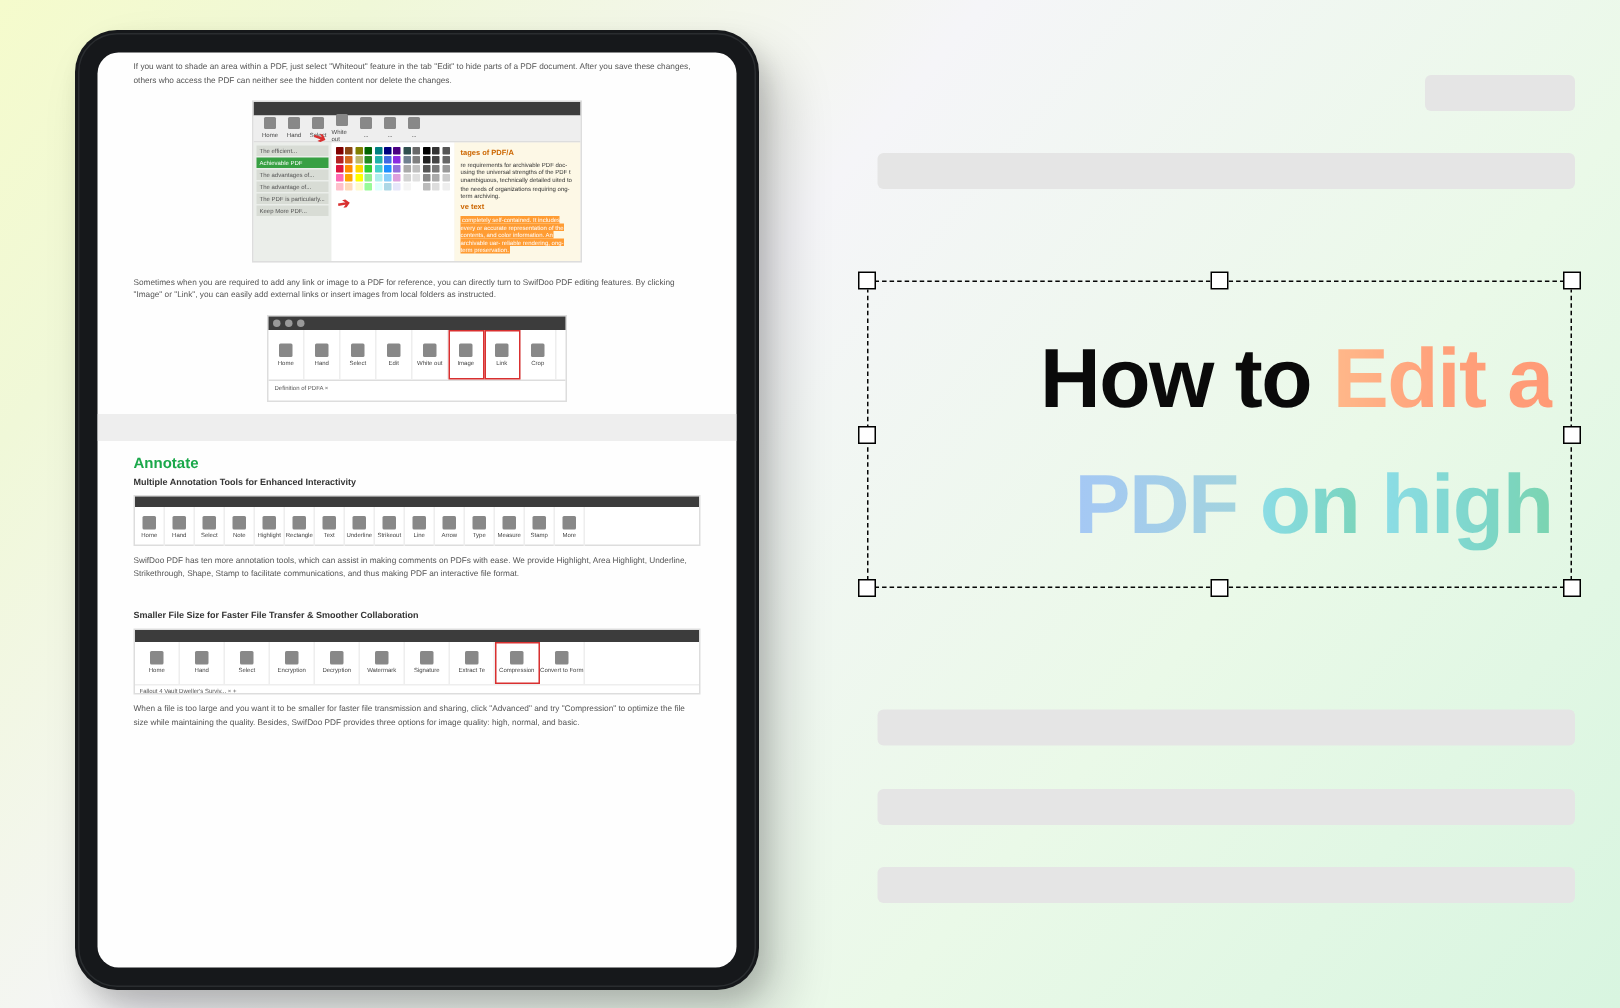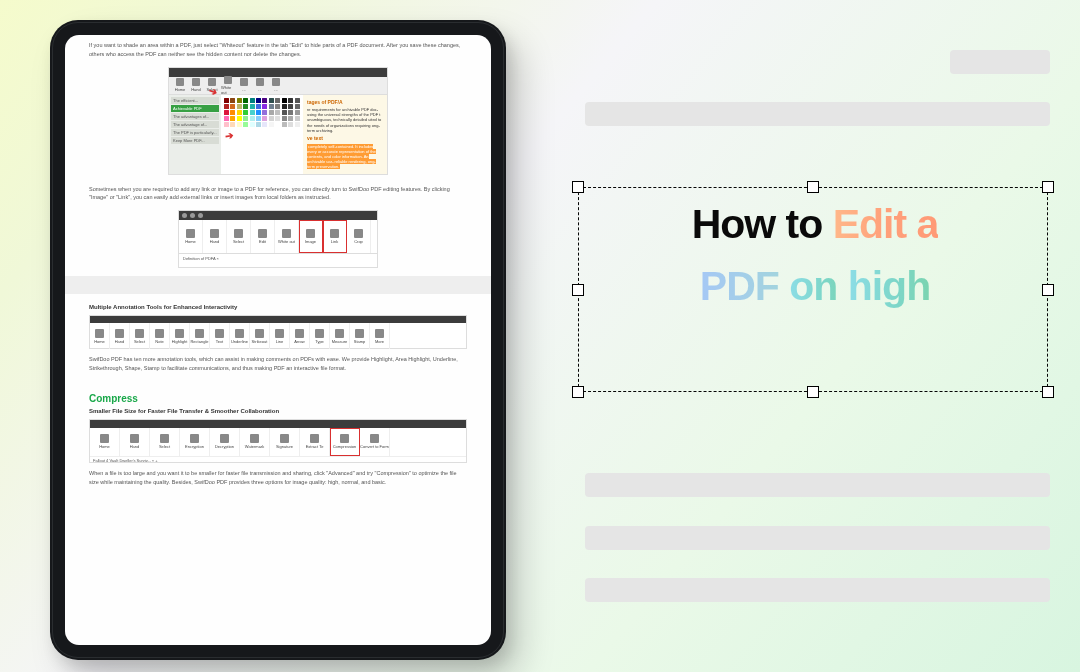--- a/index.html
+++ b/index.html
@@ -53,26 +53,26 @@
 .h-tr { top: -7px; right: -7px; }
 .h-ml { top: calc(50% - 6px); left: -7px; }
 .h-mr { top: calc(50% - 6px); right: -7px; }
 .h-bl { bottom: -7px; left: -7px; }
 .h-bm { bottom: -7px; left: calc(50% - 6px); }
 .h-br { bottom: -7px; right: -7px; }
 
 .title-text {
   position: absolute;
   left: 595px;
-  top: 194px;
+  top: 210px;
   width: 440px;
   font-weight: 900;
-  font-size: 41px;
+  font-size: 56px;
   line-height: 1.5;
-  text-align: center;
+  text-align: right;
   letter-spacing: -1px;
 }
 .t-black { color: #0a0a0a; }
 .t-edit {
   background: linear-gradient(90deg, #ffb88a 0%, #ffa07a 50%, #ff9a76 100%);
   -webkit-background-clip: text;
   background-clip: text;
   color: transparent;
 }
 .t-pdf {
@@ -346,20 +346,21 @@
             <div class="rb"><div class="ic"></div>White out</div>
             <div class="rb box"><div class="ic"></div>Image</div>
             <div class="rb box"><div class="ic"></div>Link</div>
             <div class="rb"><div class="ic"></div>Crop</div>
           </div>
         <div class="sub">Definition of PDFA ×</div>
       </div>
 
       <div class="divider"></div>
 
+      <div class="sec-h">Annotate</div>
       <div class="sec-sub">Multiple Annotation Tools for Enhanced Interactivity</div>
       <div class="shot3">
         <div class="bar"></div>
         <div class="row" id="shot3-row">
             <div class="rb"><div class="ic"></div>Home</div>
             <div class="rb"><div class="ic"></div>Hand</div>
             <div class="rb"><div class="ic"></div>Select</div>
             <div class="rb"><div class="ic"></div>Note</div>
             <div class="rb"><div class="ic"></div>Highlight</div>
             <div class="rb"><div class="ic"></div>Rectangle</div>
@@ -371,21 +372,20 @@
             <div class="rb"><div class="ic"></div>Type</div>
             <div class="rb"><div class="ic"></div>Measure</div>
             <div class="rb"><div class="ic"></div>Stamp</div>
             <div class="rb"><div class="ic"></div>More</div>
           </div>
       </div>
       <p class="para">SwifDoo PDF has ten more annotation tools, which can assist in making comments on PDFs with ease. We provide Highlight, Area Highlight, Underline, Strikethrough, Shape, Stamp to facilitate communications, and thus making PDF an interactive file format.</p>
 
       <div style="height:12px"></div>
 
-      <div class="sec-h">Compress</div>
       <div class="sec-sub">Smaller File Size for Faster File Transfer &amp; Smoother Collaboration</div>
       <div class="shot4">
         <div class="bar"></div>
         <div class="row" id="shot4-row">
             <div class="rb"><div class="ic"></div>Home</div>
             <div class="rb"><div class="ic"></div>Hand</div>
             <div class="rb"><div class="ic"></div>Select</div>
             <div class="rb"><div class="ic"></div>Encryption</div>
             <div class="rb"><div class="ic"></div>Decryption</div>
             <div class="rb"><div class="ic"></div>Watermark</div>

